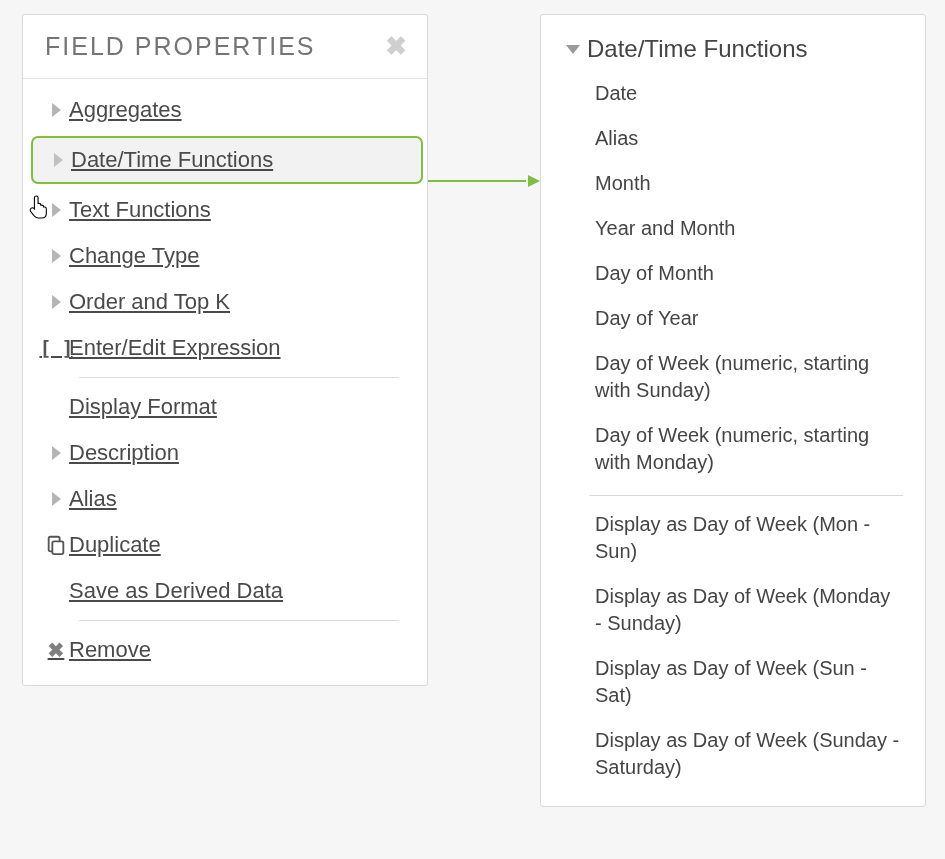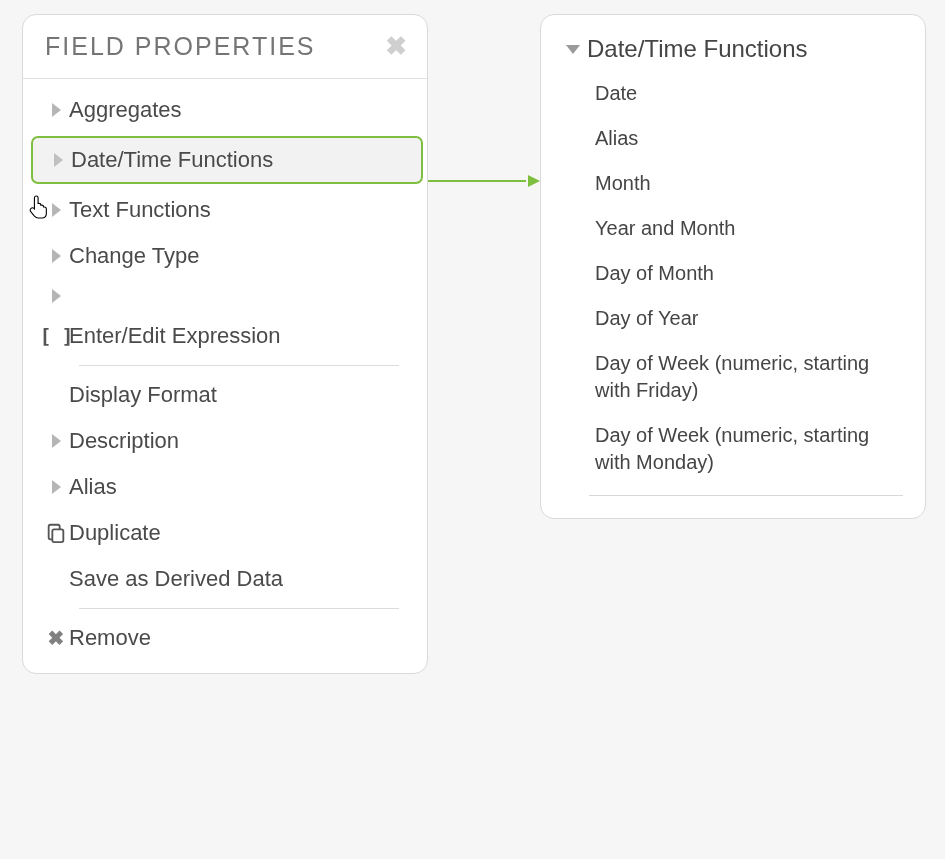--- a/index.html
+++ b/index.html
@@ -8,21 +8,21 @@
       width:945px; height:859px;
       background:#f6f6f6;
       font-family:"Helvetica Neue",Arial,sans-serif;
       color:#454545;
       position:relative;
     }
     .panel{
       position:absolute;
       background:#fff;
       border:1px solid #d9d9d9;
-      border-radius:14px;
+      border-radius:3px;
     }
     .panel-left{ left:22px; top:14px; width:406px; }
     .panel-right{ left:540px; top:14px; width:386px; }
 
     
     .fp-head{
       display:flex; align-items:center; justify-content:space-between;
       padding:16px 20px 16px 22px;
       border-bottom:1px solid #e2e2e2;
     }
@@ -35,20 +35,21 @@
 
     .fp-body{ padding:8px 0 12px 0; }
 
     .row{
       display:flex; align-items:center;
       padding:10px 12px 10px 20px;
       font-size:22px;
       color:#4a4a4a;
       cursor:pointer;
       position:relative;
+      text-decoration:underline;
     }
     .caret-col{ width:26px; display:flex; justify-content:center; color:#b5b5b5; }
     .caret-r{
       width:0;height:0;
       border-top:7px solid transparent;
       border-bottom:7px solid transparent;
       border-left:9px solid currentColor;
     }
     .caret-d{
       width:0;height:0;
@@ -149,20 +150,21 @@
       <span class="caret-col">
           <span class="caret-r"></span>
         </span>
       <span>Change Type</span>
     </div>
 
     <div class="row">
       <span class="caret-col">
           <span class="caret-r"></span>
         </span>
+      <span>Order and Top K</span>
     </div>
 
     <div class="row">
       <span class="indent-ic">
           <span class="brackets">[&nbsp;]</span>
         </span>
       <span>Enter/Edit Expression</span>
     </div>
 
     <div class="sep"></div>
@@ -230,18 +232,24 @@
         </span>
       <span>Date/Time Functions</span>
     </div>
     <div id="rp-list1">
         <div class="rp-item">Date</div>
         <div class="rp-item">Alias</div>
         <div class="rp-item">Month</div>
         <div class="rp-item">Year and Month</div>
         <div class="rp-item">Day of Month</div>
         <div class="rp-item">Day of Year</div>
-        <div class="rp-item">Day of Week (numeric, starting with Friday)</div>
+        <div class="rp-item">Day of Week (numeric, starting with Sunday)</div>
         <div class="rp-item">Day of Week (numeric, starting with Monday)</div>
       </div>
     <div class="rp-sep"></div>
+    <div id="rp-list2">
+        <div class="rp-item">Display as Day of Week (Mon - Sun)</div>
+        <div class="rp-item">Display as Day of Week (Monday - Sunday)</div>
+        <div class="rp-item">Display as Day of Week (Sun - Sat)</div>
+        <div class="rp-item">Display as Day of Week (Sunday - Saturday)</div>
+      </div>
   </div>
 </div>
 
 </body></html>

